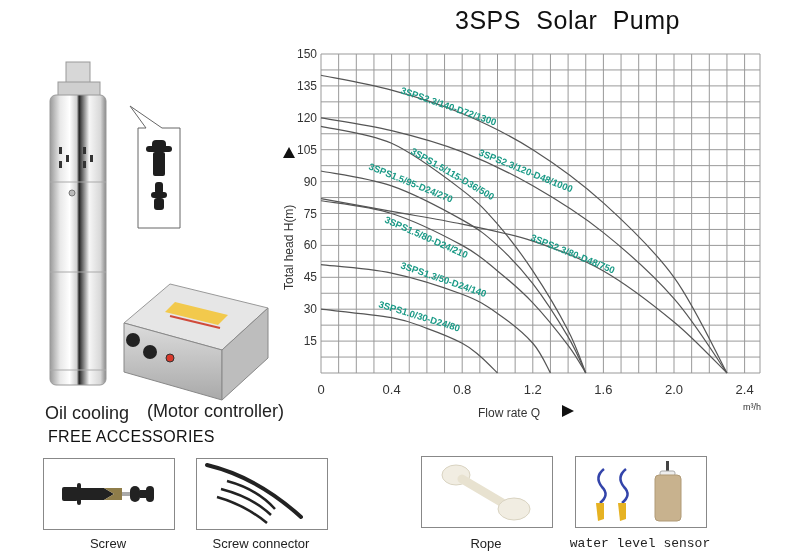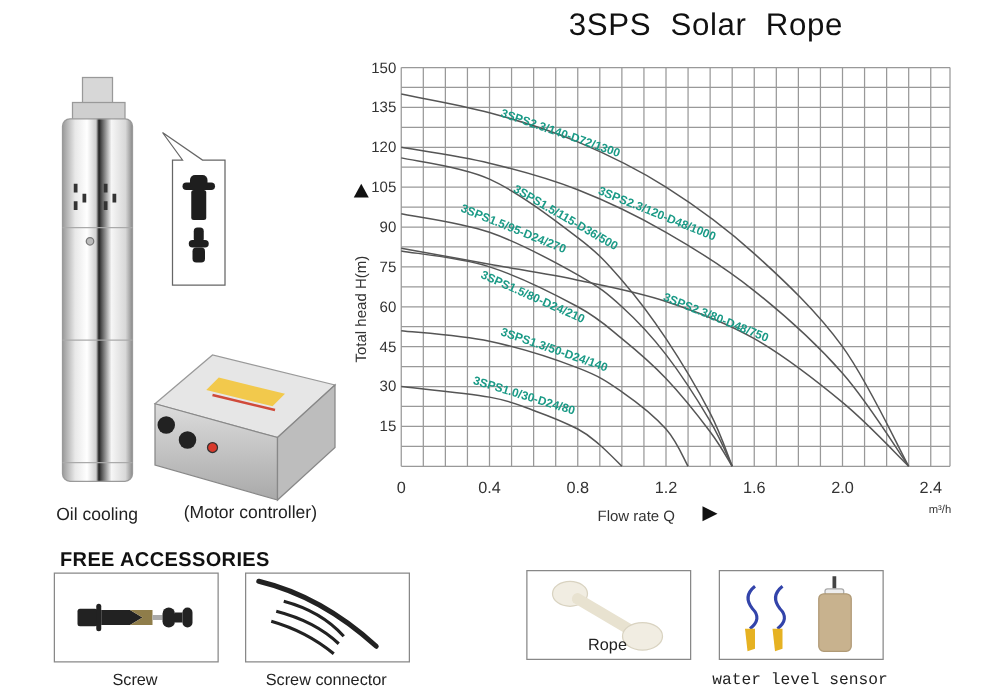--- a/index.html
+++ b/index.html
@@ -1,28 +1,28 @@
 <!DOCTYPE html>
 <html><head>
 <meta charset="utf-8">
 <style>
   html,body{margin:0;padding:0;background:#fff;}
   body{width:800px;height:557px;position:relative;overflow:hidden;font-family:"Liberation Sans",sans-serif;color:#222;}
   .abs{position:absolute;}
   .title{left:455px;top:6px;font-size:25px;color:#111;word-spacing:8px;letter-spacing:0.5px;}
-  .caption{font-size:14px;color:#222;}
-  .acc-title{left:48px;top:440px;font-size:16px;font-weight:bold;color:#111;letter-spacing:0.3px;}
+  .caption{font-size:18px;color:#222;}
+  .acc-title{left:48px;top:428px;font-size:16px;font-weight:normal;color:#111;letter-spacing:0.3px;}
   .acc-box{border:1.5px solid #888;background:#fff;}
   .acc-label{font-size:13px;color:#222;text-align:center;}
   svg text{font-family:"Liberation Sans",sans-serif;}
 </style>
 </head>
 <body>
 
-<div class="abs title">3SPS  Solar  Rope</div>
+<div class="abs title">3SPS  Solar  Pump</div>
 
 <div class="abs" style="left:0;top:40px;width:280px;height:380px;">
   <svg width="280" height="380">
     <defs>
       <linearGradient id="steel" x1="0" x2="1" y1="0" y2="0">
         <stop offset="0" stop-color="#9a9a9a"></stop>
         <stop offset="0.18" stop-color="#e8e8e8"></stop>
         <stop offset="0.35" stop-color="#ffffff"></stop>
         <stop offset="0.48" stop-color="#cfcfcf"></stop>
         <stop offset="0.52" stop-color="#222"></stop>
@@ -194,21 +194,21 @@
 </div>
 <div class="abs acc-label" style="left:186px;top:536px;width:150px;">Screw connector</div>
 
 <div class="abs acc-box" style="left:421px;top:456px;width:130px;height:70px;">
   <svg width="130" height="70">
     <ellipse cx="34" cy="18" rx="14" ry="10" fill="#f1ede2" stroke="#d9d3c1"></ellipse>
     <path d="M40 22 L84 48" stroke="#e8e2d0" stroke-width="9" stroke-linecap="round"></path>
     <ellipse cx="92" cy="52" rx="16" ry="11" fill="#f1ede2" stroke="#d9d3c1"></ellipse>
   </svg>
 </div>
-<div class="abs acc-label" style="left:421px;top:508px;width:130px;">Rope</div>
+<div class="abs acc-label" style="left:421px;top:536px;width:130px;">Rope</div>
 
 <div class="abs acc-box" style="left:575px;top:456px;width:130px;height:70px;">
   <svg width="130" height="70">
     <path d="M28 12 Q18 20 26 30 Q34 38 24 46" stroke="#3344aa" stroke-width="2.5" fill="none"></path>
     <path d="M50 12 Q40 20 48 30 Q56 38 46 46" stroke="#3344aa" stroke-width="2.5" fill="none"></path>
     <polygon points="20,46 28,46 28,62 22,64" fill="#e6b222"></polygon>
     <polygon points="42,46 50,46 50,62 44,64" fill="#e6b222"></polygon>
     <rect x="90" y="4" width="3" height="10" fill="#444"></rect>
     <rect x="84" y="14" width="15" height="5" rx="2" fill="#eee" stroke="#aaa"></rect>
     <rect x="79" y="18" width="26" height="46" rx="4" fill="#c8b28e" stroke="#b09a76"></rect>

